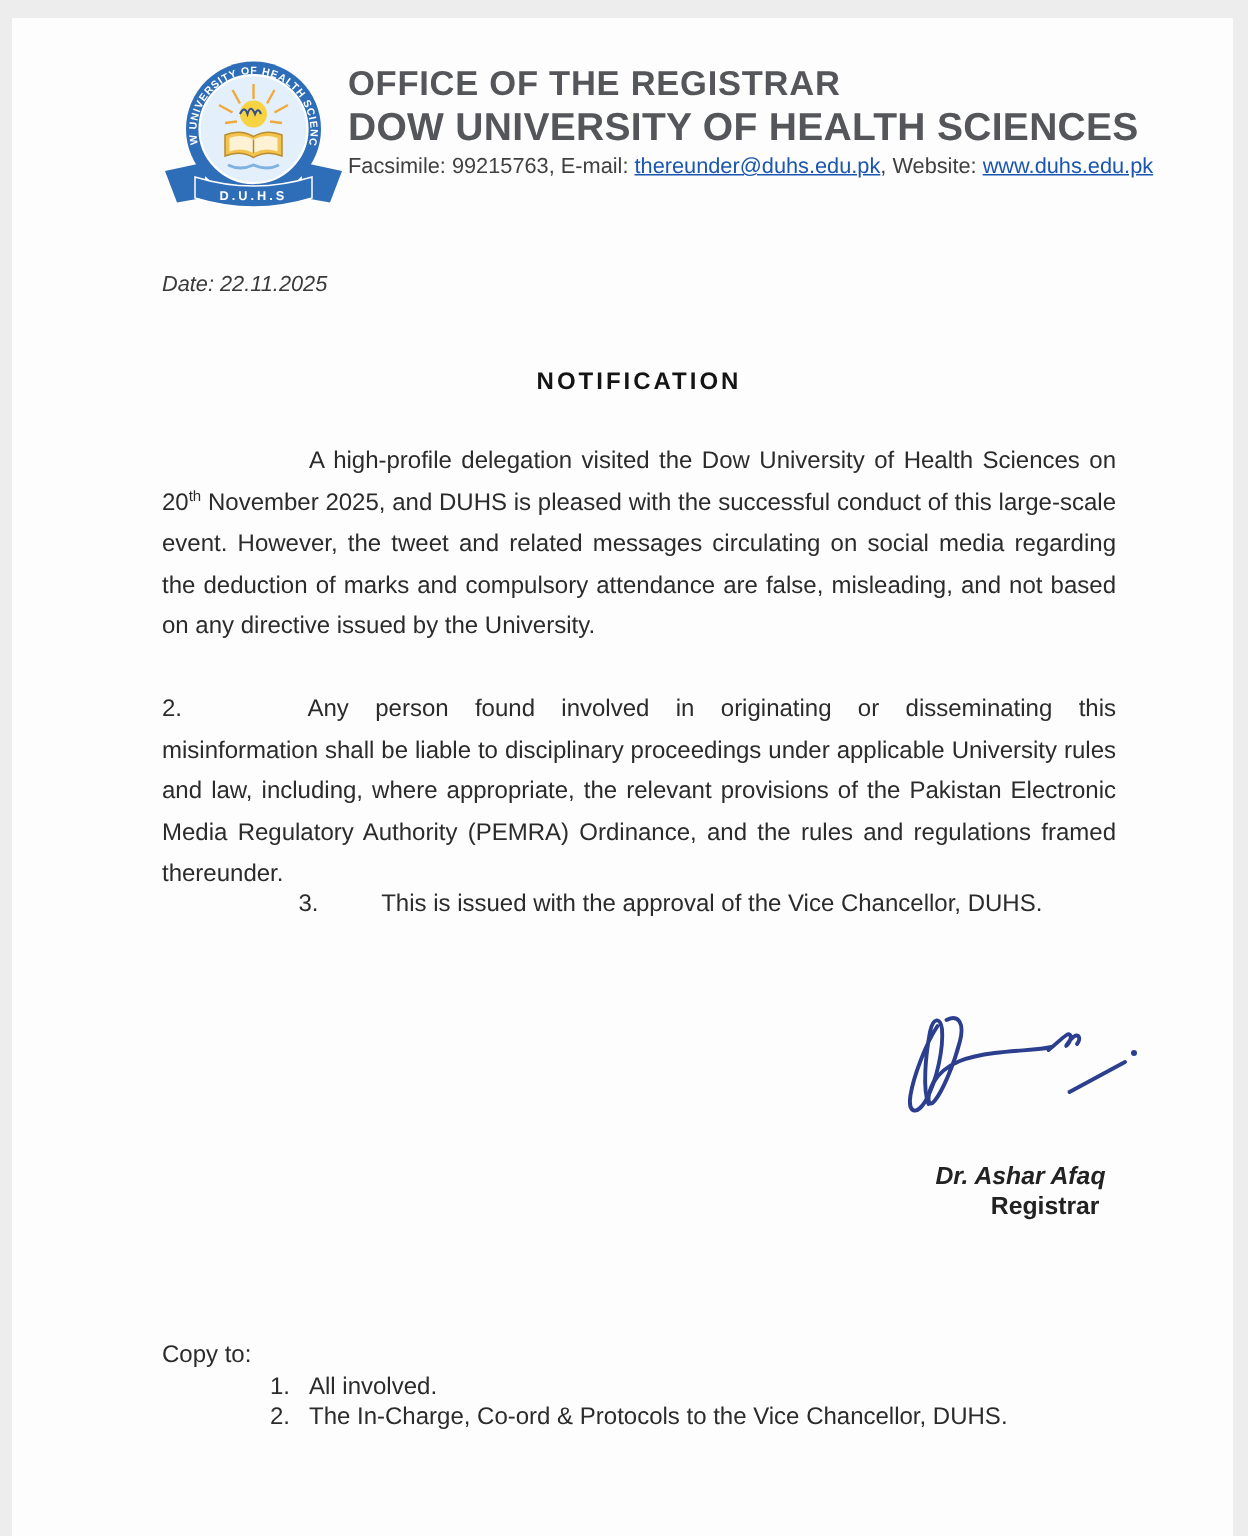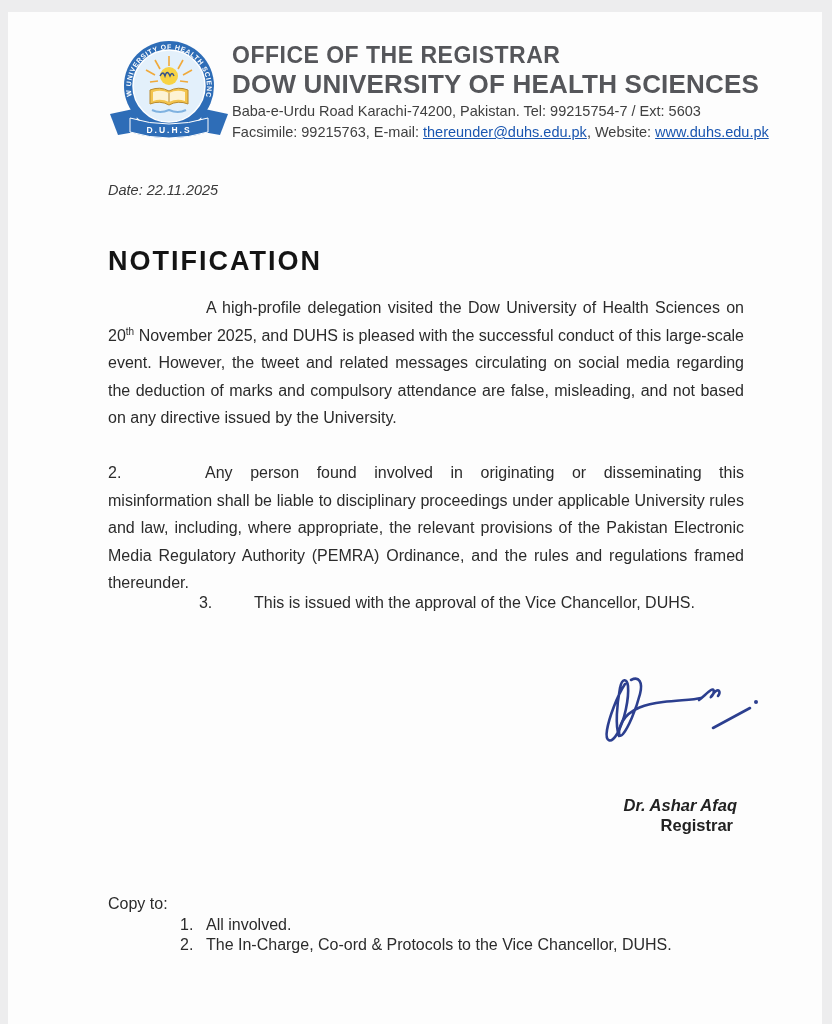--- a/index.html
+++ b/index.html
@@ -32,38 +32,38 @@
   .addr a { color:#1a56b0; text-decoration:underline; }
   
   .ref-row {
     position:absolute; left:100px; right:78px; top:170px;
     display:flex; justify-content:space-between;
     font-style:italic; font-size:14.5px; color:#3a3a3a;
   }
   
   .notif-title {
     position:absolute; left:100px; right:78px; top:234px;
-    text-align:left; font-size:27px; font-weight:bold; color:#141414;
+    text-align:center; font-size:16px; font-weight:bold; color:#141414;
     letter-spacing:2px;
   }
   
   .para {
     position:absolute; left:100px; right:78px;
     font-size:16px; line-height:27.5px; text-align:justify; color:#2b2b2b;
   }
   .p1 { top:282px; }
   .p2 { top:447px; }
   .p3 { top:577px; text-align:center; }
   .indent { display:inline-block; width:98px; }
   .num-tab { display:inline-block; width:97px; }
   sup { font-size:10px; vertical-align:super; line-height:0; }
   
   .sig-block { position:absolute; top:658px; right:85px; text-align:right; }
   .sig-svg { width:170px; height:92px; margin-right:-28px; }
-  .sig-name { font-size:16.5px; font-weight:bold; font-style:italic; color:#222; margin-top:30px; }
+  .sig-name { font-size:16.5px; font-weight:bold; font-style:italic; color:#222; margin-top:8px; }
   .sig-title { font-size:16.5px; font-weight:bold; color:#222; margin-top:1px; padding-right:4px; }
   
   .copy-block { position:absolute; left:100px; top:882px; font-size:16px; color:#2b2b2b; }
   .copy-label { line-height:20px; }
   .copy-list { margin-top:2px; }
   .copy-item { display:flex; line-height:18.5px; margin-top:1px; }
   .copy-num { width:26px; margin-left:72px; }
 </style>
 </head>
 <body>
@@ -109,23 +109,20 @@
     </text>
 
     <path d="M22,80 Q61,92 100,80 L100,94 Q61,106 22,94 Z" fill="#2e6db7" stroke="#ffffff" stroke-width="1"></path>
     <text x="61" y="95" text-anchor="middle" font-size="8.5" font-weight="bold" fill="#ffffff" letter-spacing="2" font-family="Liberation Sans, sans-serif">D.U.H.S</text>
   </svg>
 
   <div class="head-text">
     <div class="office-title">OFFICE OF THE REGISTRAR</div>
     <div class="univ-title">DOW UNIVERSITY OF HEALTH SCIENCES</div>
     <div class="addr">
-      <span>Baba-e-Urdu Road Karachi-74200, Pakistan. Tel: 99215754-7 / Ext: 5603</span>
-    </div>
-    <div class="addr">
       <span>Facsimile: 99215763, E-mail: </span><a href="#">thereunder@duhs.edu.pk</a><span>, Website: </span><a href="#">www.duhs.edu.pk</a>
     </div>
   </div>
 
   <div class="ref-row">
     <span>Date: 22.11.2025</span>
   </div>
 
   <div class="notif-title">NOTIFICATION</div>
 

